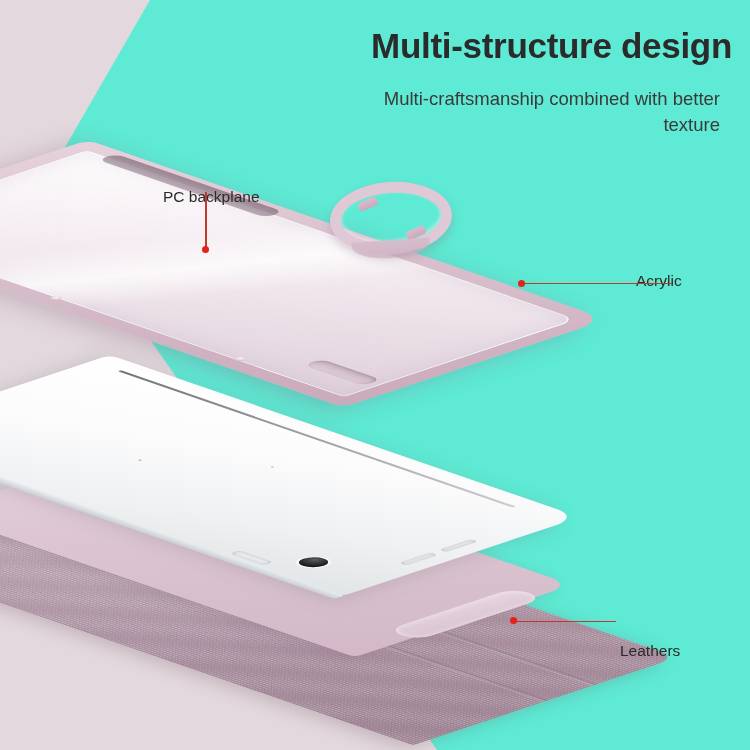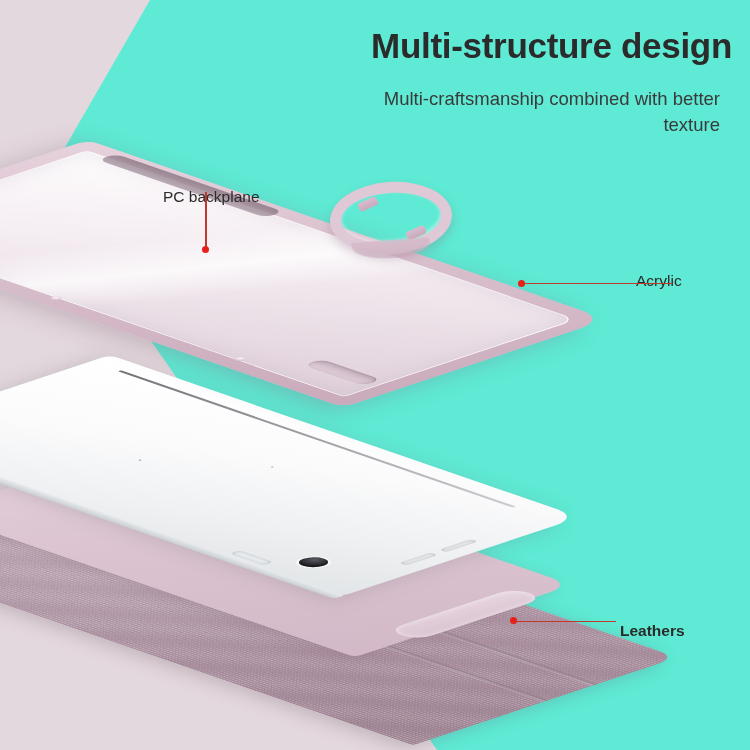--- a/index.html
+++ b/index.html
@@ -62,21 +62,21 @@
   #callout-pc .callout-label{left:163px;top:188px;}
   #callout-pc .lead-line{left:205px;top:192px;width:1.6px;height:57px;}
   #callout-pc .lead-dot{left:202px;top:246px;}
 
   
   #callout-acrylic .callout-label{left:636px;top:272px;}
   #callout-acrylic .lead-line{left:524px;top:282.5px;width:148px;height:1.6px;}
   #callout-acrylic .lead-dot{left:518px;top:280px;}
 
   
-  #callout-leathers .callout-label{left:620px;top:622px;font-weight:bold;}
+  #callout-leathers .callout-label{left:620px;top:642px;}
   #callout-leathers .lead-line{left:516px;top:620.5px;width:100px;height:1.6px;}
   #callout-leathers .lead-dot{left:510px;top:617px;}
 
   
   #product{position:absolute;left:0;top:0;width:750px;height:750px;}
 
   
   .leather-main{
     position:absolute;left:158px;top:478px;
     width:520px;height:250px;

